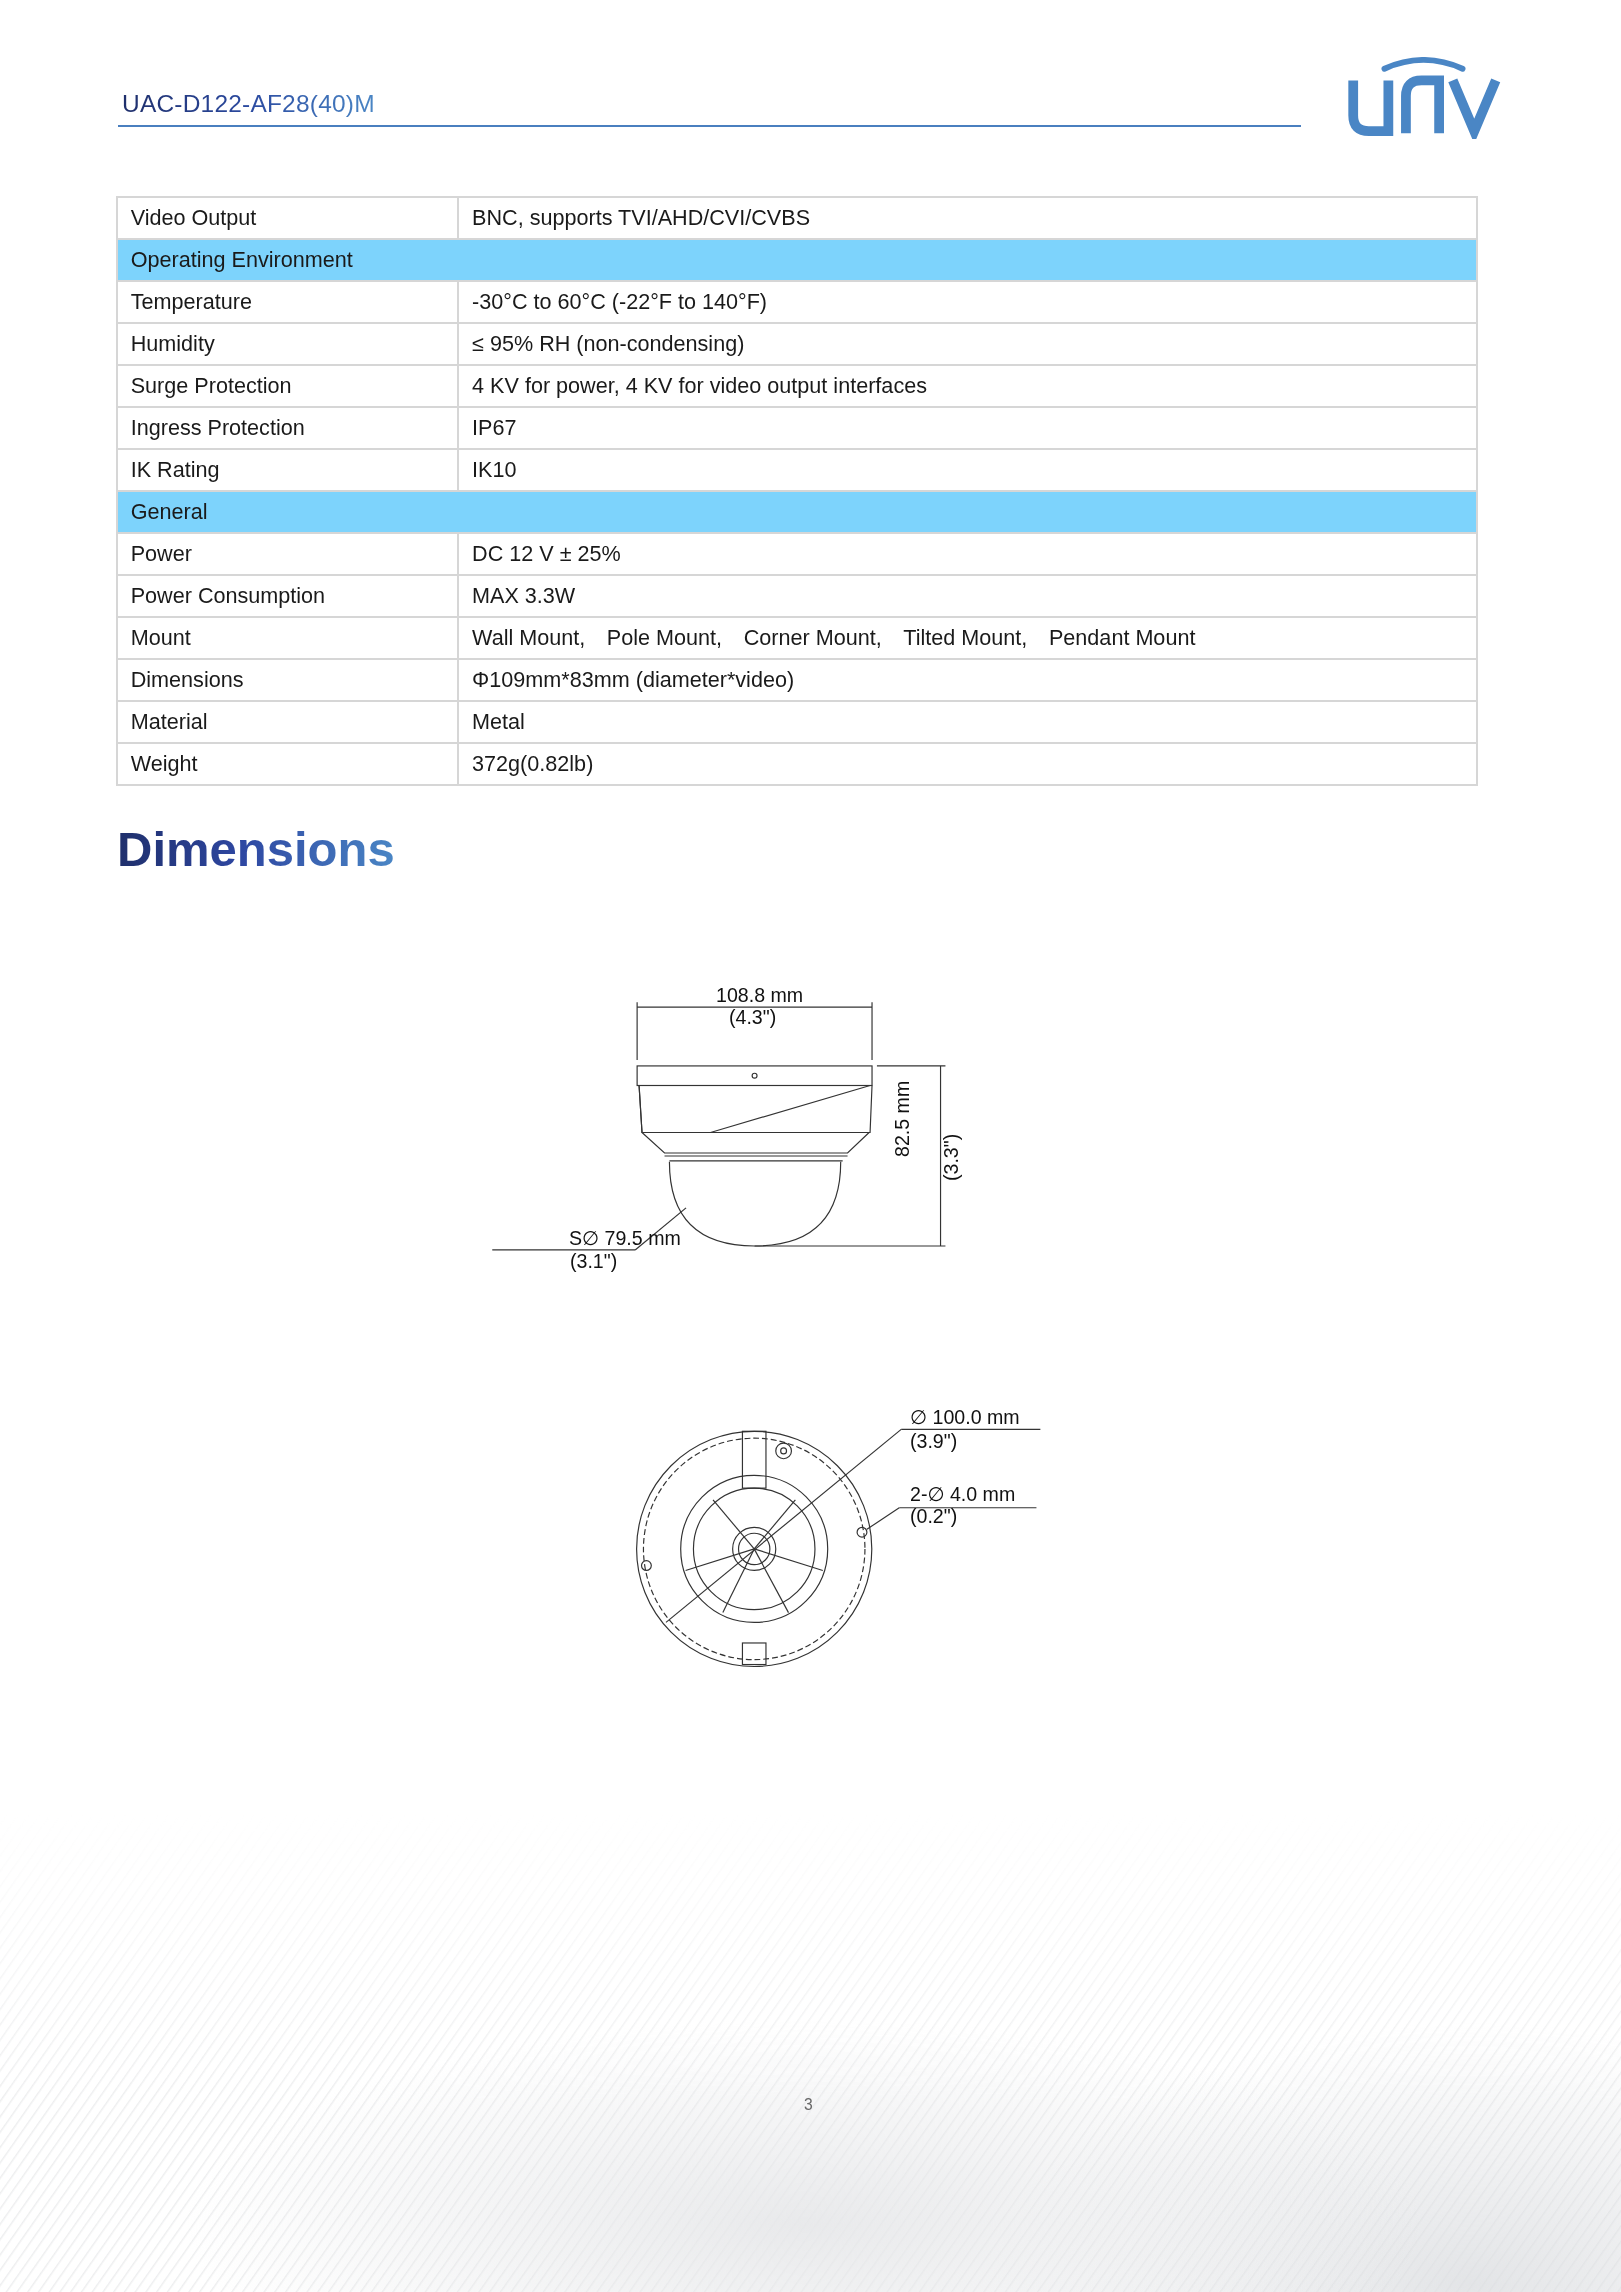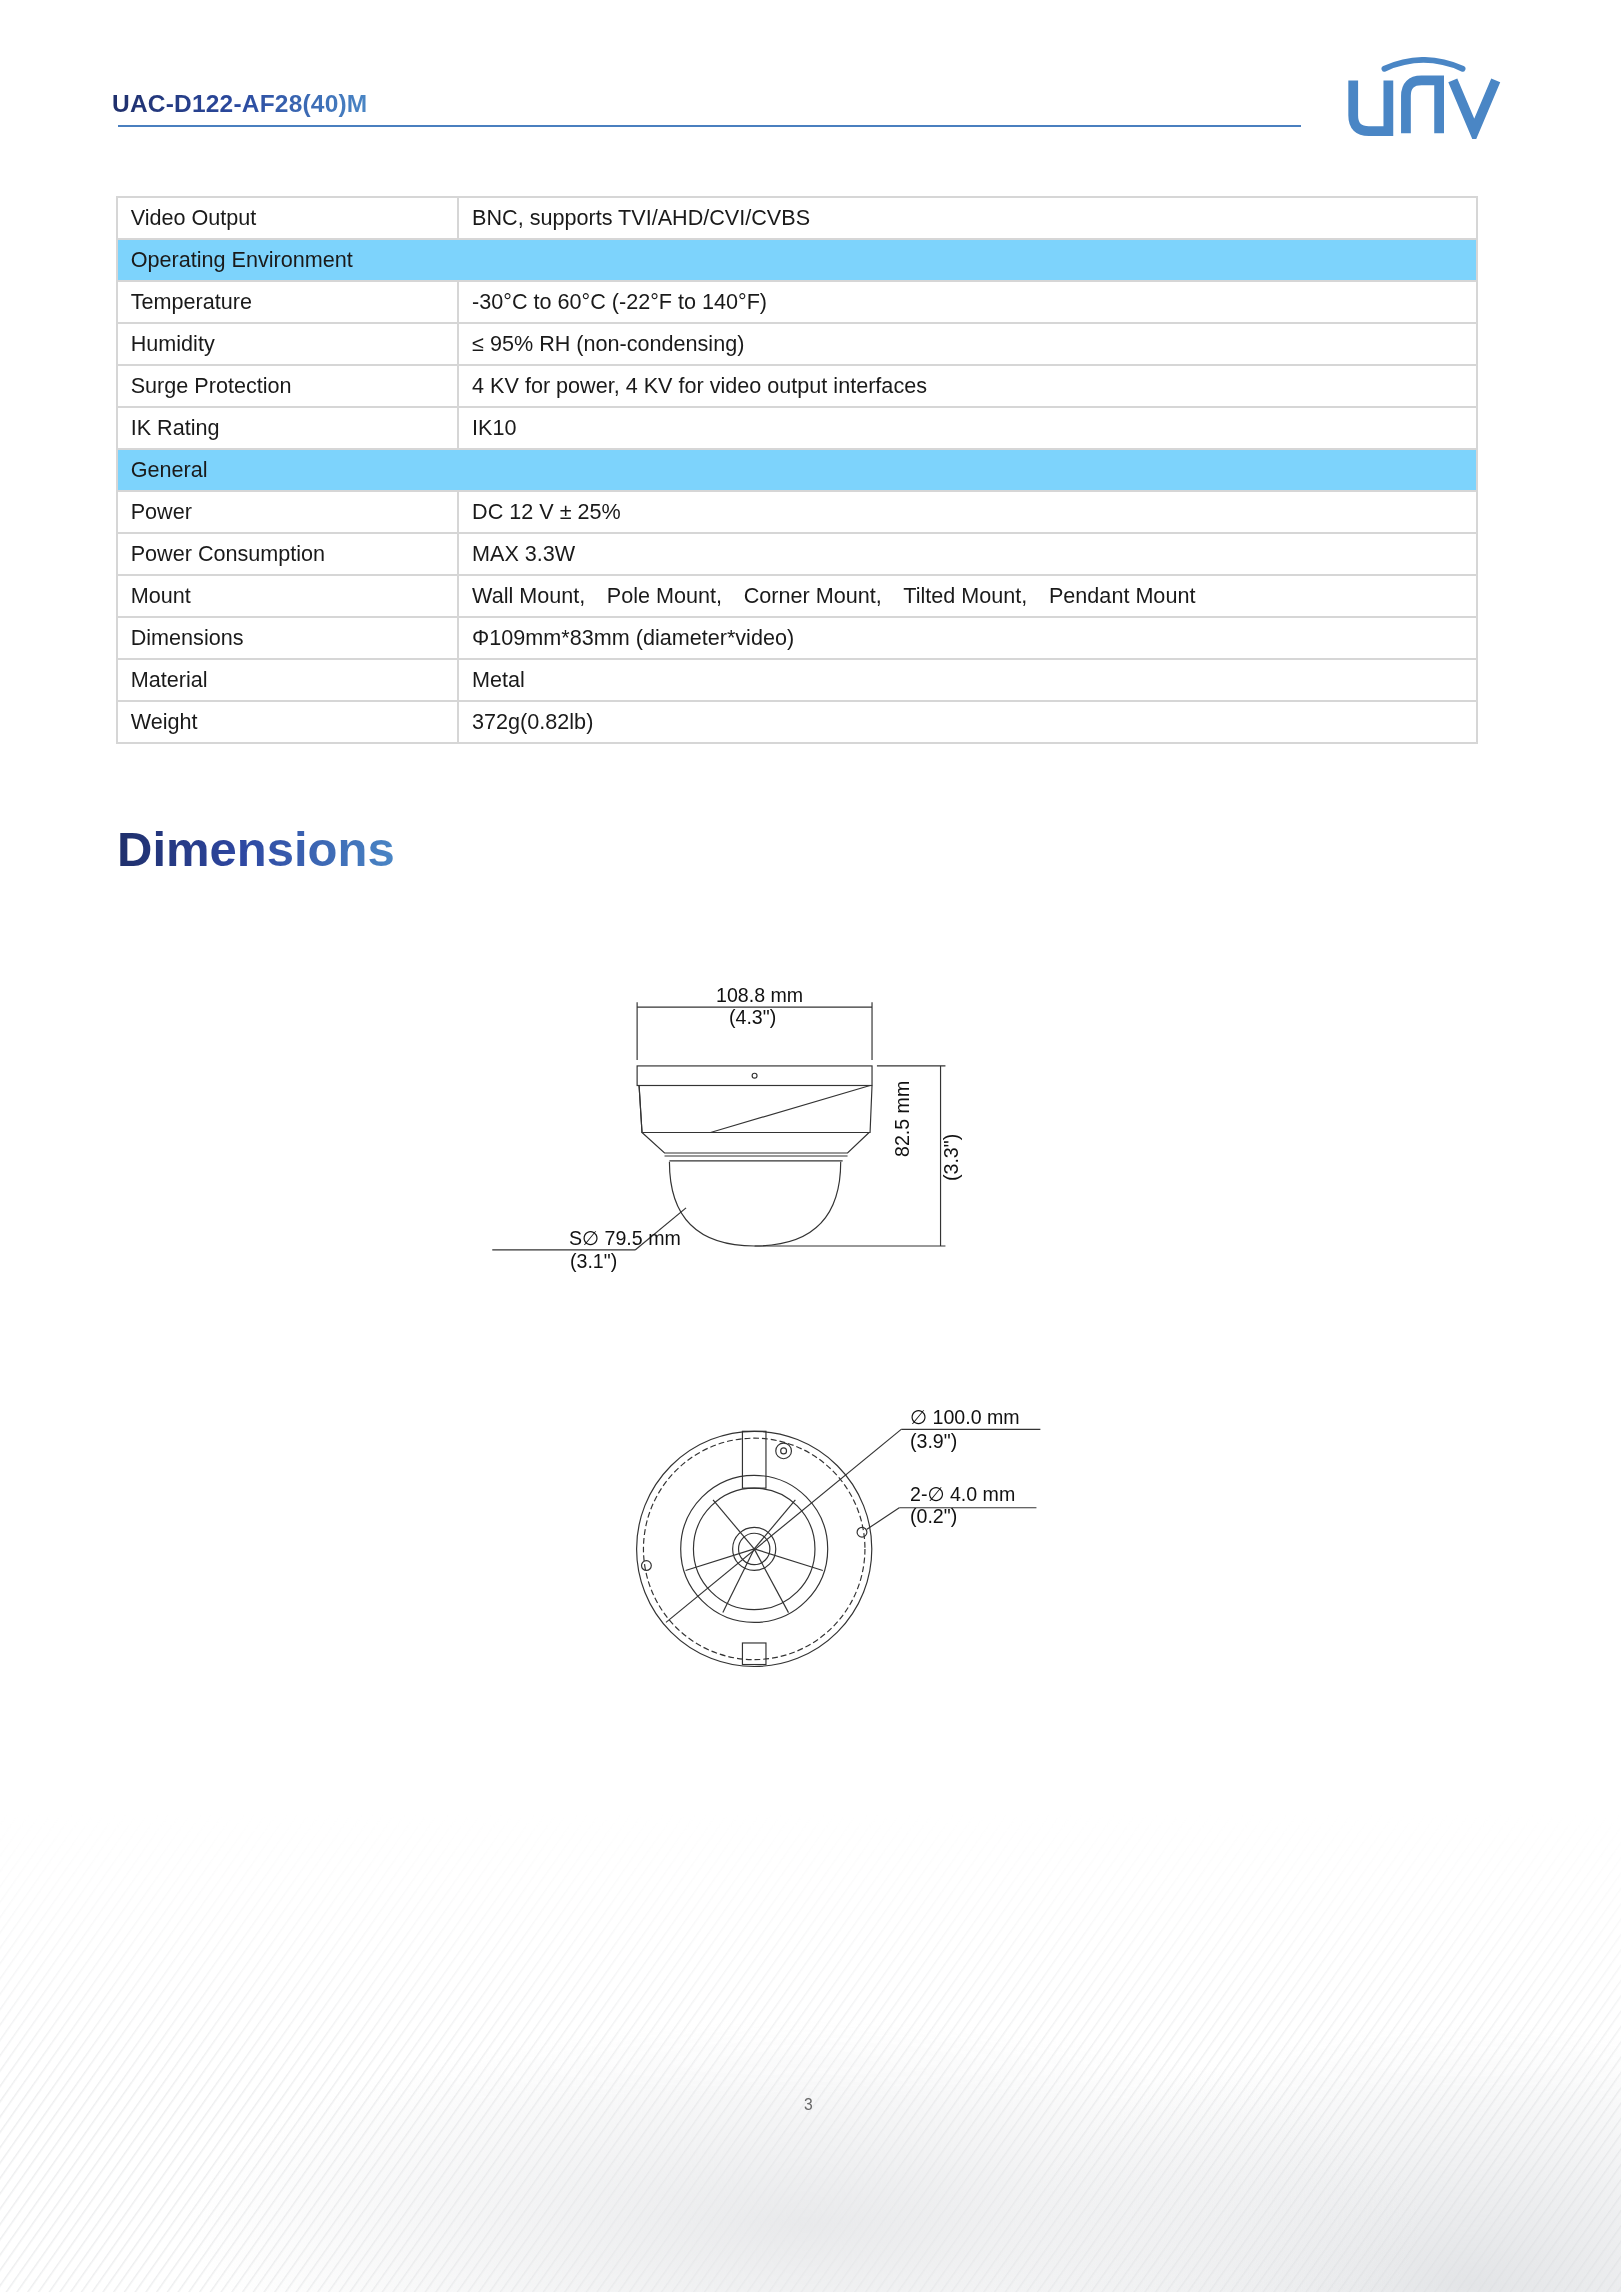--- a/index.html
+++ b/index.html
@@ -5,21 +5,21 @@
   html, body { margin:0; padding:0; }
   body { width:1621px; height:2293px; position:relative; overflow:hidden; background:#ffffff; font-family:"Liberation Sans", sans-serif; color:#222; }
   .bgwave { position:absolute; left:0; top:1813px; width:1621px; height:479px;
     background:
       radial-gradient(ellipse 882px 294px at 804px 412px, rgba(230,231,233,0.9), rgba(255,255,255,0) 70%),
       radial-gradient(ellipse 686px 372px at 1470px 470px, rgba(220,222,225,0.8), rgba(255,255,255,0) 70%),
       repeating-linear-gradient(125deg, rgba(255,255,255,0) 0px, rgba(255,255,255,0) 5.9px, rgba(205,207,210,0.35) 6.9px, rgba(255,255,255,0) 8.8px);
     -webkit-mask-image: linear-gradient(to bottom, rgba(0,0,0,0) 0%, rgba(0,0,0,1) 60%);
     mask-image: linear-gradient(to bottom, rgba(0,0,0,0) 0%, rgba(0,0,0,1) 60%);
   }
-  .header-title { position:absolute; left:112px; top:90px; font-size:24.5px; font-weight:bold; letter-spacing:0.2px;
+  .header-title { position:absolute; left:122px; top:90px; font-size:24.5px; font-weight:normal; letter-spacing:0.2px;
     background:linear-gradient(90deg,#1f2f6b 0%,#2b4aa0 50%,#4a86c5 100%); -webkit-background-clip:text; background-clip:text; color:transparent;text-align:right; }
   .header-rule { position:absolute; left:118px; top:125px; width:1183px; height:2px; background:#4a7fbf; }
   .logo { position:absolute; left:1345px; top:57px; width:157px; height:82px; }
   table.spec { position:absolute; left:116px; top:196px; width:1362px; border-collapse:collapse; font-size:21.6px; }
   table.spec td { border:2px solid #d6d6d6; height:40px; padding:0 12.7px; vertical-align:middle; color:#1a1a1a; }
   table.spec td.k { width:314px;margin-left:23px; }
   table.spec tr.section td { background:#7dd3fc; }
   .mount-sep { display:inline-block; width:21.6px; }
   .dim-title { position:absolute; left:117px; top:821px; font-size:49px; font-weight:bold;
     background:linear-gradient(90deg,#1f2f6b 0%,#2e47a2 45%,#4a86c5 100%); -webkit-background-clip:text; background-clip:text; color:transparent; }
@@ -55,20 +55,24 @@
     <td class="k">Temperature</td>
     <td>-30°C to 60°C (-22°F to 140°F)</td>
   </tr>
   <tr>
     <td class="k">Humidity</td>
     <td>≤ 95% RH (non-condensing)</td>
   </tr>
   <tr>
     <td class="k">Surge Protection</td>
     <td>4 KV for power, 4 KV for video output interfaces</td>
+  </tr>
+  <tr>
+    <td class="k">Ingress Protection</td>
+    <td>IP67</td>
   </tr>
   <tr>
     <td class="k">IK Rating</td>
     <td>IK10</td>
   </tr>
   <tr class="section">
     <td colspan="2">General</td>
   </tr>
   <tr>
     <td class="k">Power</td>

